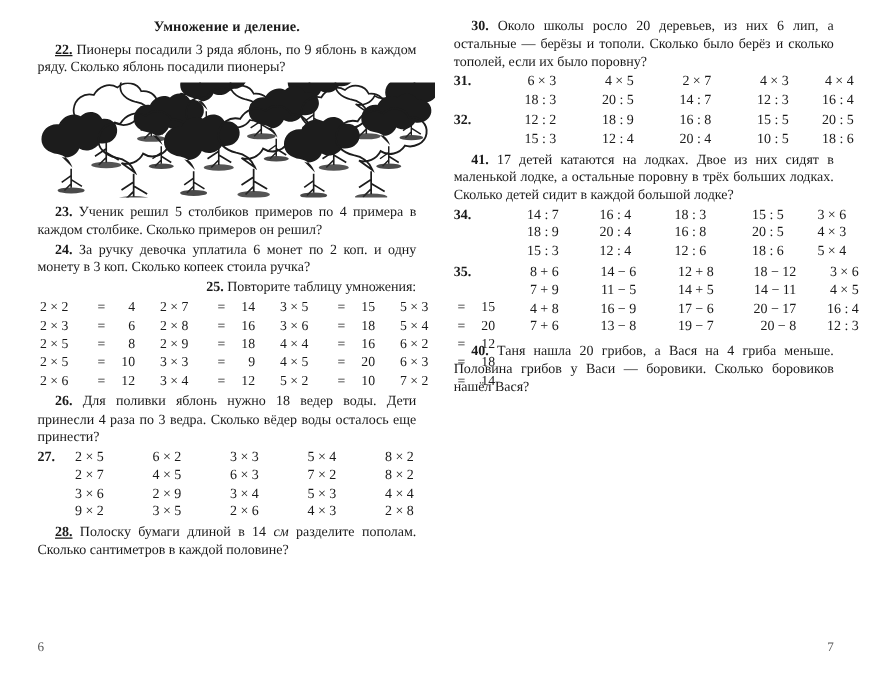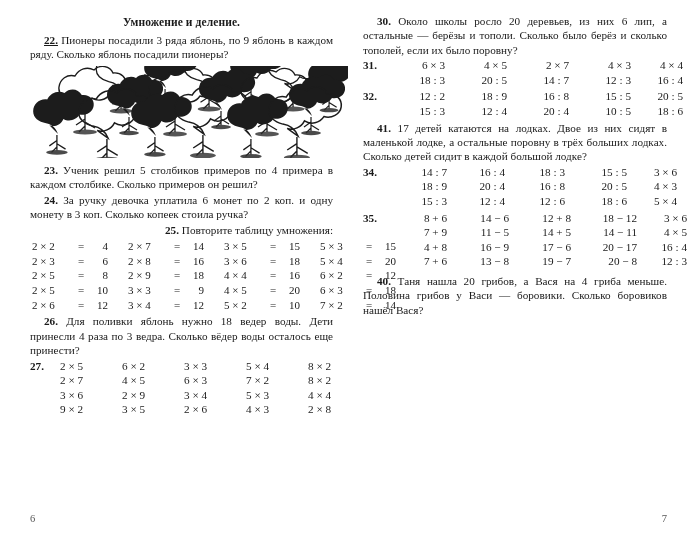--- a/index.html
+++ b/index.html
@@ -355,20 +355,24 @@
       <div class="cell">4 × 4</div>
 
       <div class="lbl"></div>
       <div class="cell">9 × 2</div>
       <div class="cell">3 × 5</div>
       <div class="cell">2 × 6</div>
       <div class="cell">4 × 3</div>
       <div class="cell">2 × 8</div>
     </div>
 
+    <p class="prob">
+      <span class="num underline">28.</span>
+      <span>Полоску бумаги длиной в 14 </span><span class="ital">см</span><span> разделите пополам. Сколько сантиметров в каждой половине?</span>
+    </p>
 
 
     <div class="pagenum left">6</div>
   </div>
 
   <div class="page page-right">
 
     <p class="prob">
       <span class="num">30.</span>
       <span>Около школы росло 20 деревьев, из них 6 лип, а остальные — берёзы и тополи. Сколько было берёз и сколько тополей, если их было поровну?</span>

